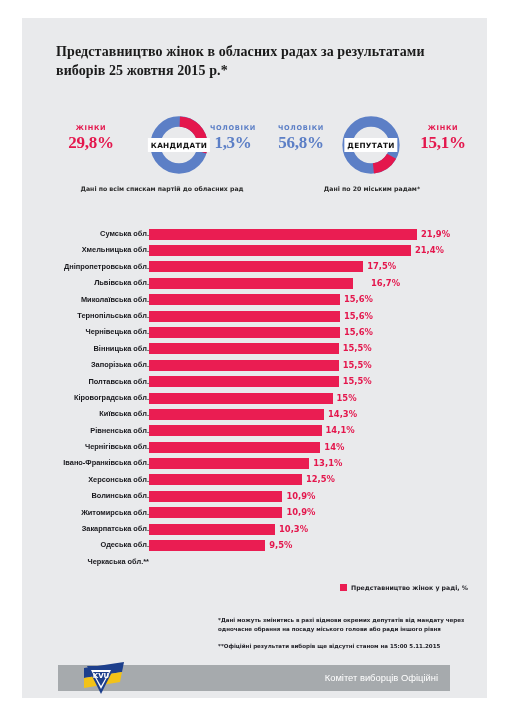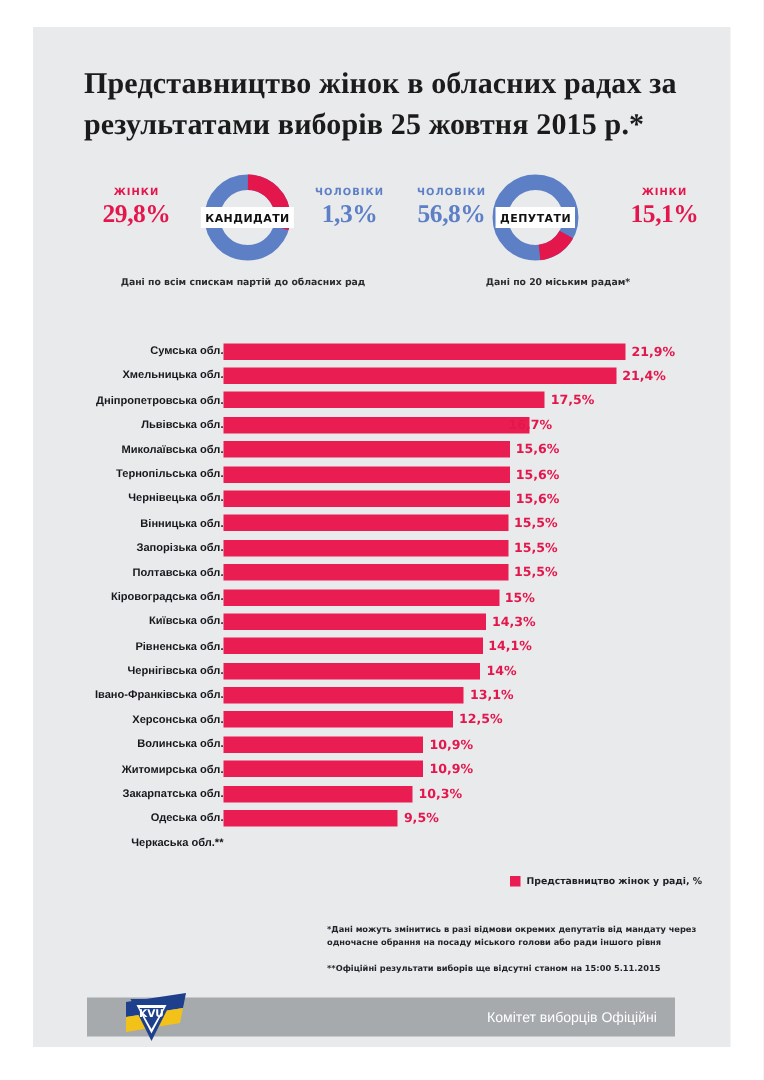--- a/index.html
+++ b/index.html
@@ -11,28 +11,28 @@
   }
   .poster{
     position:absolute;left:22px;top:18px;
     width:465px;height:680px;
     background:#e9eaec;
   }
   
   .title{
     position:absolute;left:34px;top:25px;width:410px;
     font-family:"Liberation Serif", serif;
-    font-size:20px;font-weight:bold;line-height:1.33;
+    font-size:14px;font-weight:bold;line-height:1.33;
     color:#1b1b1b;letter-spacing:.1px;
   }
   
   .donut-block{position:absolute;top:96px;height:105px;}
   .donut-block.left{left:30px;width:220px;}
   .donut-block.right{left:240px;width:220px;}
-  .donut-wrap{position:absolute;top:0;width:62px;height:62px;}
+  .donut-wrap{position:absolute;top:0;width:62px;height:62px;margin-left:14px;}
   .donut-block.left .donut-wrap{left:82px;}
   .donut-block.right .donut-wrap{left:64px;}
   .donut-wrap svg{display:block;}
   .donut-center{
     position:absolute;left:50%;top:50%;transform:translate(-50%,-50%);
     background:#ffffff;color:#111;
     font-size:7.3px;font-weight:bold;letter-spacing:.3px;
     padding:2.5px 3px;white-space:nowrap;
     font-family:"DejaVu Sans", sans-serif;
   }
@@ -161,21 +161,21 @@
         <div class="track">
           <div class="bar" style="width: 214.155px; background: rgb(234, 29, 82);"></div>
         </div>
         <div class="val" style="left: 345.155px;">17,5%</div>
       </div>
       <div class="row">
         <div class="lbl">Львівська обл.</div>
         <div class="track">
           <div class="bar" style="width: 204.365px; background: rgb(234, 29, 82);"></div>
         </div>
-        <div class="val" style="left: 317px; text-align: right;">16,7%</div>
+        <div class="val" style="left: 349px; text-align: right;">16,7%</div>
       </div>
       <div class="row">
         <div class="lbl">Миколаївська обл.</div>
         <div class="track">
           <div class="bar" style="width: 190.904px; background: rgb(234, 29, 82);"></div>
         </div>
         <div class="val" style="left: 321.904px;">15,6%</div>
       </div>
       <div class="row">
         <div class="lbl">Тернопільська обл.</div>

